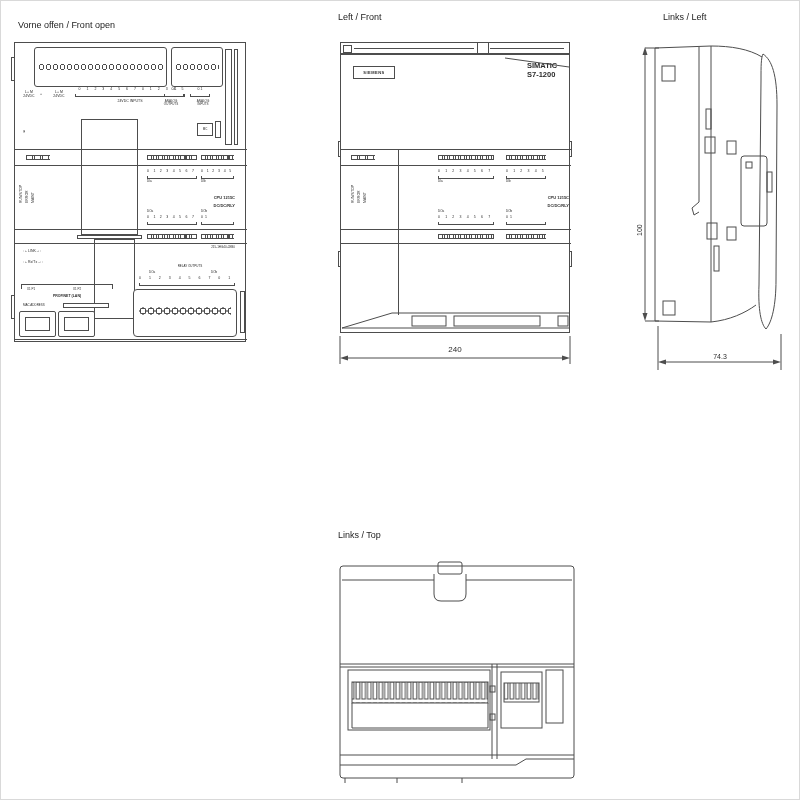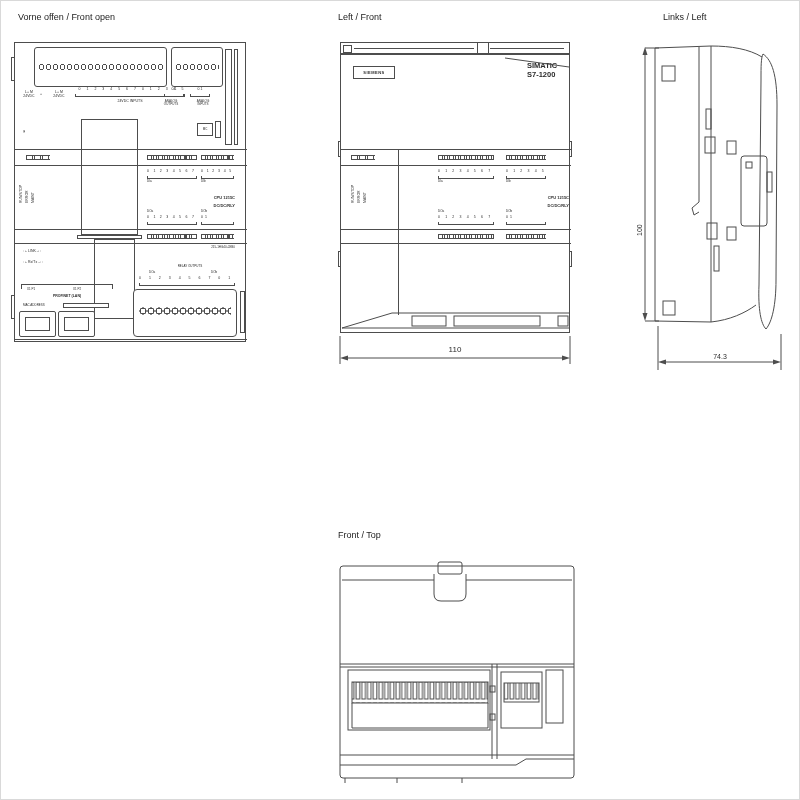--- a/index.html
+++ b/index.html
@@ -34,21 +34,21 @@
   .ledrow::before{content:"□– "}
   .ledrow::after{content:" –□"}
   svg{position:absolute;overflow:visible}
 </style>
 </head>
 <body>
 
 <div class="frame"></div>
 
 <section class="view" style="left:14px;top:12px;width:250px;height:348px">
-  <div class="ttl" style="position:absolute;left:4px;top:0">Vorne offen / Front open</div>
+  <div class="ttl" style="position:absolute;left:4px;top:8px">Vorne offen / Front open</div>
 
   <div class="a bx" style="left:0;top:30px;width:232px;height:300px">
     <i class="bx" style="left:-4px;top:14px;width:4px;height:24px"></i>
     <i class="bx" style="left:-4px;top:252px;width:4px;height:24px"></i>
 
     <i class="bx r3" style="left:19px;top:4px;width:133px;height:40px"></i>
     <i class="rings" style="left:23px;top:9px;width:126px;height:30px"></i>
     <i class="bx r3" style="left:156px;top:4px;width:52px;height:40px"></i>
     <i class="rings" style="left:160px;top:9px;width:44px;height:30px"></i>
     <i class="bx" style="left:210px;top:6px;width:7px;height:96px"></i>
@@ -206,21 +206,21 @@
       <rect x="116" y="304" width="86" height="10"></rect>
       <rect x="220" y="304" width="10" height="10"></rect>
       <path d="M2,324 V352 M232,324 V352"></path>
       <path d="M9,346 H225"></path>
     </g>
     <g fill="#4d4d4d">
       <polygon points="2,346 10,343.5 10,348.5"></polygon>
       <polygon points="232,346 224,343.5 224,348.5"></polygon>
     </g>
   </svg>
-  <span class="a ctr" style="left:0;top:333px;width:234px;font-size:8px">110</span>
+  <span class="a ctr" style="left:0;top:333px;width:234px;font-size:8px">240</span>
 </section>
 
 <section class="view" style="left:635px;top:12px;width:165px;height:372px">
   <div class="ttl" style="position:absolute;left:28px;top:0">Links / Left</div>
 
   <svg width="160" height="340" style="left:0;top:28px">
     <g stroke="#4d4d4d" stroke-width="1" fill="none">
       <path d="M10,12 V276"></path>
       <path d="M10,8 H24 M10,281 H24"></path>
       <path d="M20,8 V281"></path>
@@ -248,21 +248,21 @@
       <polygon points="10,281 7.5,273 12.5,273"></polygon>
       <polygon points="23,322 31,319.5 31,324.5"></polygon>
       <polygon points="146,322 138,319.5 138,324.5"></polygon>
     </g>
   </svg>
   <span class="vt" style="left:0;top:224px;width:48px;font-size:14px">100</span>
   <span class="a ctr" style="left:30px;top:341px;width:110px;font-size:7px">74.3</span>
 </section>
 
 <section class="view" style="left:338px;top:530px;width:240px;height:265px">
-  <div class="ttl" style="position:absolute;left:0;top:0">Front / Top</div>
+  <div class="ttl" style="position:absolute;left:0;top:0">Links / Top</div>
 
   <svg width="240" height="240" style="left:0;top:24px">
     <defs>
       <pattern id="slt" width="5.7" height="21" patternUnits="userSpaceOnUse">
         <rect x="1" y="2" width="3.6" height="17" fill="none" stroke="#4d4d4d" stroke-width="1"></rect>
       </pattern>
     </defs>
     <g stroke="#4d4d4d" stroke-width="1" fill="none">
       <rect x="2" y="12" width="234" height="212" rx="3"></rect>
       <path d="M4,26 H96 M128,26 H234"></path>

